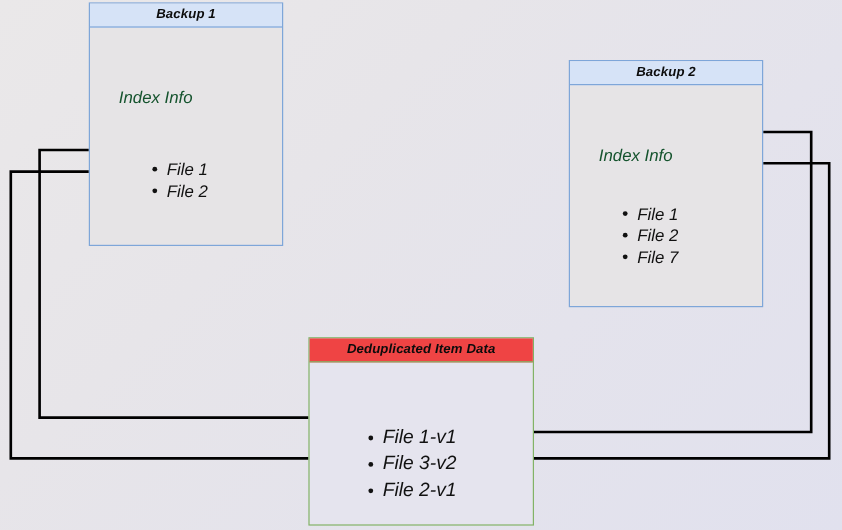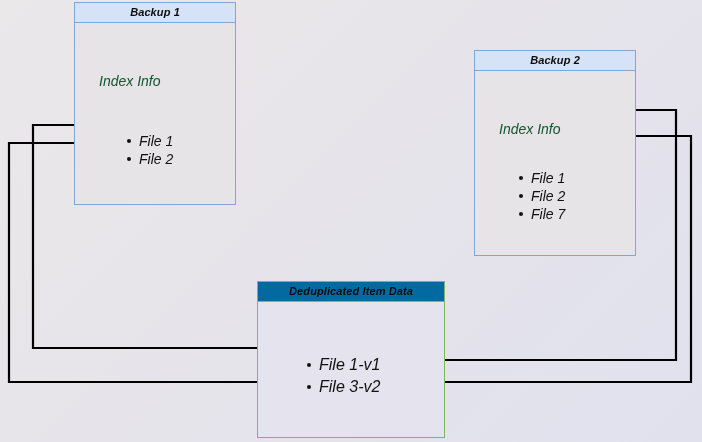--- a/index.html
+++ b/index.html
@@ -86,21 +86,21 @@
   
   #dedup {
     left: 257px;
     top: 281px;
     width: 188px;
     height: 157px;
     border-color: #82b366;
     background: #e5e4ee;
   }
   #dedup .node-head {
-    background: #0369a1;
+    background: #ef4444;
     border-bottom-color: #82b366;
   }
   #dedup ul.filelist { left: 47px; top: 52px; }
   #dedup ul.filelist li { line-height: 22px; height: 22px; font-size: 16px; }
   #dedup ul.filelist li::before { top: 9px; }
 
   
   #wires {
     position: absolute;
     left: 0; top: 0;
@@ -154,17 +154,18 @@
       </ul>
     </div>
   </div>
 
   <div class="node" id="dedup">
     <div class="node-head">Deduplicated Item Data</div>
     <div class="node-body">
       <ul class="filelist">
         <li>File 1-v1</li>
         <li>File 3-v2</li>
+        <li>File 2-v1</li>
       </ul>
     </div>
   </div>
 
 </div>
 
 </body></html>

